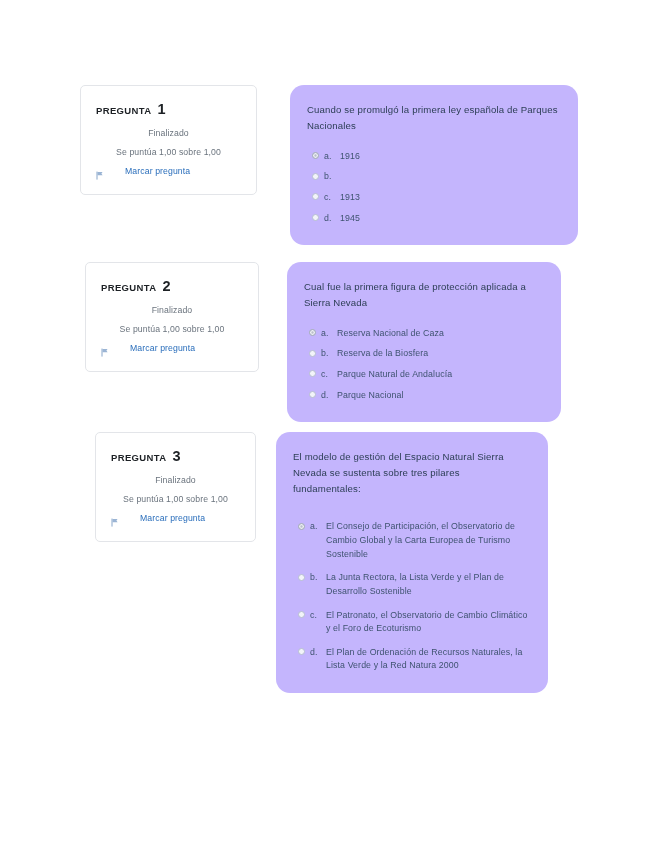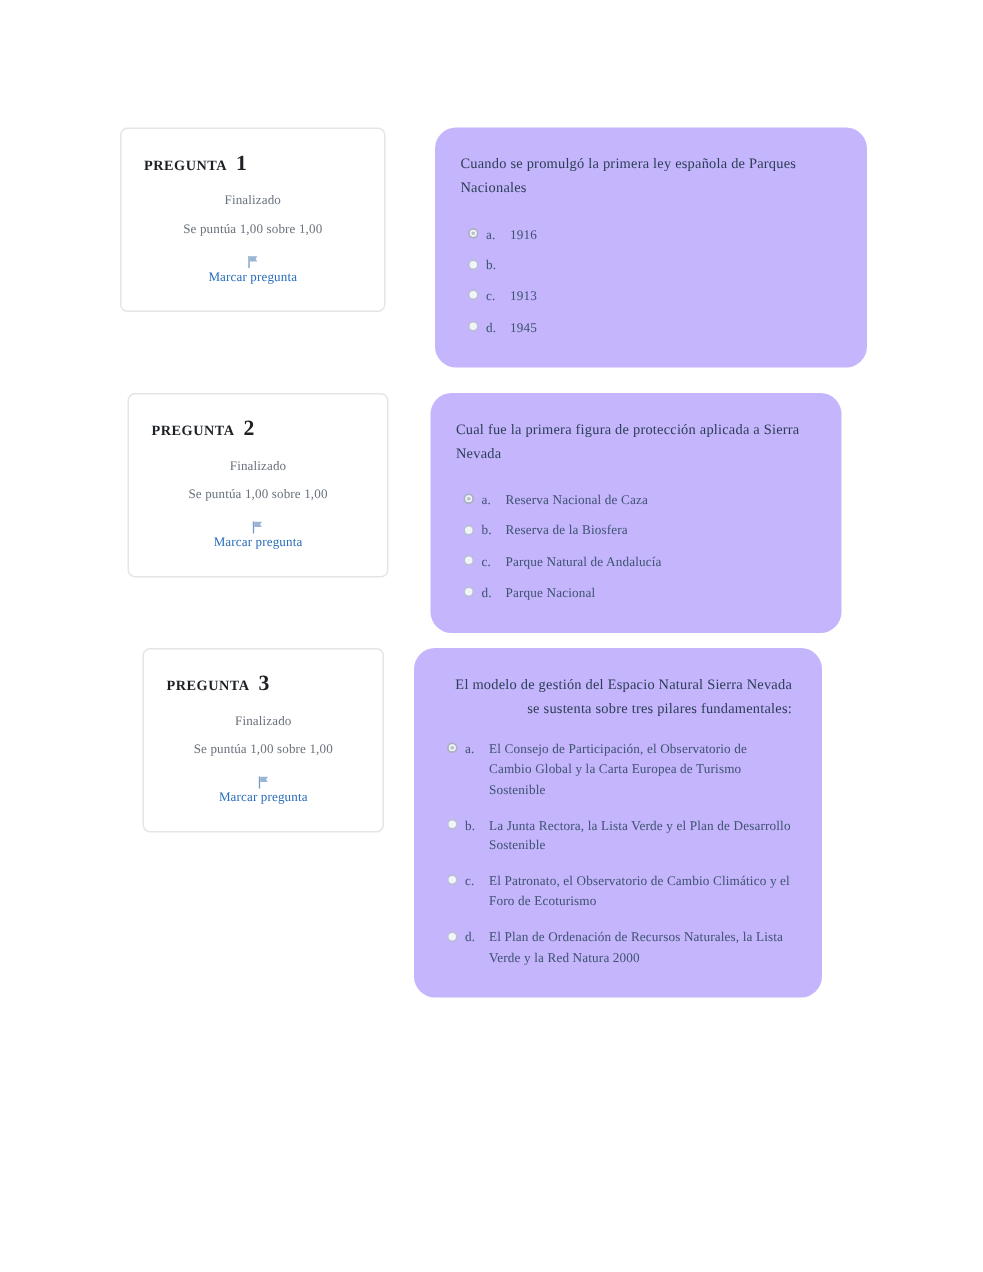--- a/index.html
+++ b/index.html
@@ -12,21 +12,20 @@
     background: #ffffff;
     font-family: "Liberation Sans", sans-serif;
     -webkit-font-smoothing: antialiased;
     overflow: hidden;
   }
 
   .page {
     position: relative;
     width: 655px;
     height: 736px;
-    font-family: Liberation Serif, serif;
   }
 
   
   .qblock {
     position: absolute;
     display: flex;
     align-items: flex-start;
   }
 
   
@@ -61,23 +60,22 @@
     font-size: 8.7px;
     color: #6a737d;
     margin-bottom: 9px;
     letter-spacing: 0.1px;
     text-align: center;
   }
 
   .flag-row {
     display: flex;
     align-items: center;
-    gap: 4px;
+    gap: 21px;
     margin-top: 2px;
-    flex-direction: column;
   }
   .flag-icon {
     width: 8px;
     height: 9px;
     flex: 0 0 auto;
     position: relative;
     top: 0px;
   }
   .flag-link {
     font-size: 8.7px;
@@ -150,21 +148,21 @@
   #block-1 .answerpanel{ width: 288px; min-height: 148px; margin-left: 33px; }
 
   #block-2 { left: 85px;  top: 262px; }
   #block-2 .infocard   { width: 174px; min-height: 104px; }
   #block-2 .answerpanel{ width: 274px; min-height: 146px; margin-left: 28px; }
 
   #block-3 { left: 95px;  top: 432px; }
   #block-3 .infocard   { width: 161px; min-height: 102px; }
   #block-3 .answerpanel{ width: 272px; min-height: 226px; margin-left: 20px; }
 
-  #block-3 .qtext { margin-bottom: 12px; text-align: right; }
+  #block-3 .qtext { margin-bottom: 24px; }
   #block-3 .options { gap: 10px; }
 </style>
 </head>
 <body>
 
 <div class="page">
 
   <div class="qblock" id="block-1">
 
     <div class="infocard">

